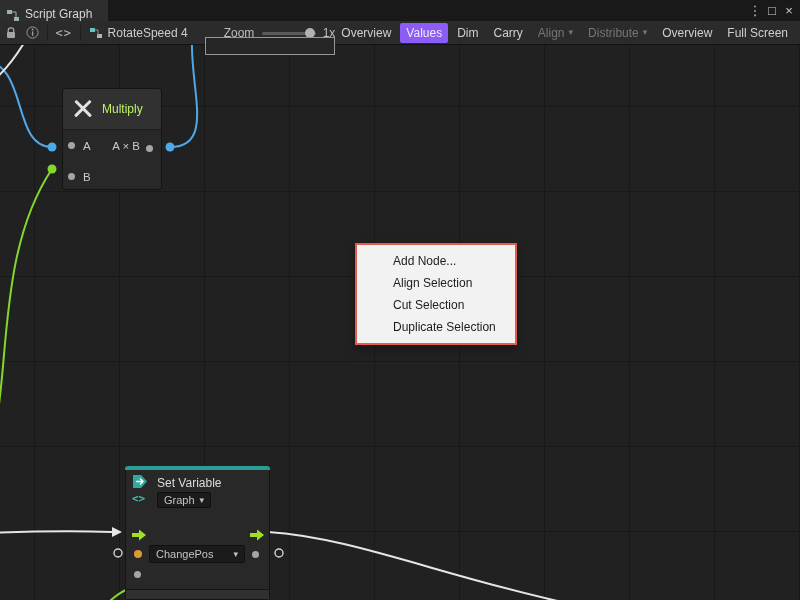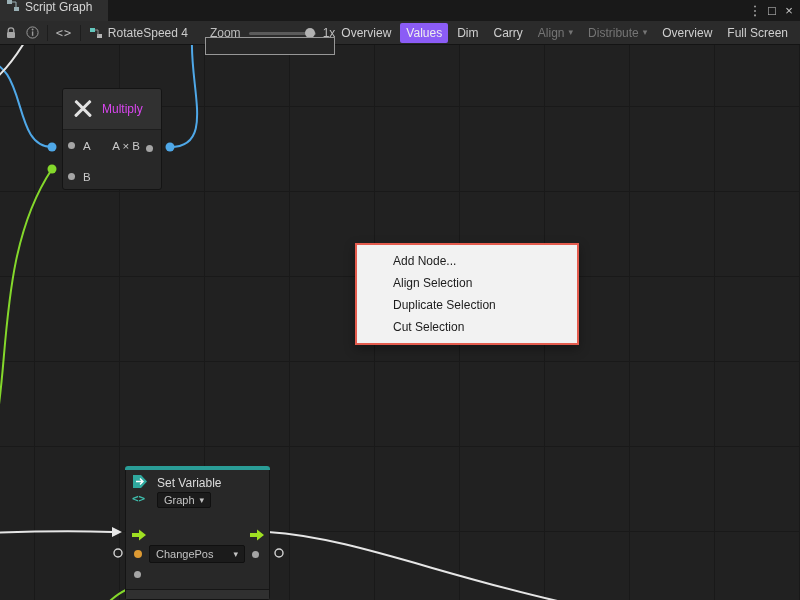--- a/index.html
+++ b/index.html
@@ -2,35 +2,35 @@
 <html style="--wire-blue: #4fa8e8; --wire-green: #84d82b; --flow-green: #9fe022; --port-orange: #dd9a33; --teal-accent: #2a9d97; --menu-border: #e45c4e; --menu-bg: #f2f2f2;"><head>
 <meta charset="utf-8">
 <style>
   html,body{margin:0;padding:0;background:#000;}
   .window{position:relative;width:800px;height:600px;overflow:hidden;
     font-family:"Liberation Sans",sans-serif;background:#212121;user-select:none;}
 
   
   .titlebar{position:absolute;left:0;top:0;width:800px;height:21px;background:#191919;
     display:flex;align-items:center;font-size:12px;color:#d6d6d6;z-index:6;}
-  .tab{height:21px;display:flex;align-items:flex-start;gap:6px;background:#2e2e2e;
+  .tab{height:21px;display:flex;align-items:flex-end;gap:6px;background:#2e2e2e;
     padding:0 16px 0 7px;cursor:default;}
   .win-controls{margin-left:auto;display:flex;align-items:center;gap:1px;padding-right:3px;
     color:#c9c9c9;font-size:13px;}
   .win-controls span{width:16px;text-align:center;line-height:20px;cursor:default;}
 
   
   .toolbar{position:absolute;left:0;top:21px;width:800px;height:24px;background:#2b2b2b;
     border-bottom:1px solid #141414;display:flex;align-items:center;padding:0 6px;
     box-sizing:border-box;font-size:12px;color:#c4c4c4;white-space:nowrap;overflow:hidden;z-index:4;}
   .tb-sep{width:1px;height:16px;background:#1d1d1d;margin:0 8px;}
   .tb-icon{display:inline-flex;align-items:center;justify-content:center;}
   .code-glyph{font-family:"DejaVu Sans Mono",monospace;font-size:12px;color:#b5b5b5;letter-spacing:1px;}
   .graph-name{margin:0 0 0 5px;color:#cccccc;}
-  .zoom-label{margin-left:22px;margin-right:8px;color:#bdbdbd;}
+  .zoom-label{margin-left:36px;margin-right:8px;color:#bdbdbd;}
   .slider{position:relative;width:95px;height:14px;}
   .slider .track{position:absolute;left:0;right:0;top:6px;height:3px;background:#5b5b5b;border-radius:2px;}
   .slider .knob{position:absolute;right:1px;top:2px;width:10px;height:10px;border-radius:50%;background:#b2b2b2;}
   .zoom-value{margin-left:7px;color:#bdbdbd;}
   .tb-buttons{margin-left:auto;display:flex;align-items:center;gap:3px;}
   .tb-btn{background:none;border:none;font:inherit;color:#cfcfcf;padding:3px 6px;border-radius:2px;
     display:inline-flex;align-items:center;gap:4px;cursor:default;}
   .tb-btn.selected{background:#8b5cf6;color:#eeeeee;}
   .tb-btn.disabled{color:#757575;}
   .caret{font-size:9px;line-height:1;}
@@ -57,21 +57,21 @@
   .pdot{display:inline-block;width:7px;height:7px;border-radius:50%;background:#a5a5a5;}
   .pdot.orange{background:var(--port-orange,#dd9a33);}
 
   
   .mul .hdr{height:40px;padding-left:10px;gap:9px;border-bottom:1px solid #1d1d1d;}
   .x-icon{position:relative;width:20px;height:20px;flex:0 0 20px;}
   .x-icon::before,.x-icon::after{content:"";position:absolute;left:-1px;top:8px;width:22px;height:3.4px;
     background:#e2e2e2;border-radius:1px;}
   .x-icon::before{transform:rotate(45deg);}
   .x-icon::after{transform:rotate(-45deg);}
-  .node-title{font-size:12px;color:#d946ef;}
+  .node-title{font-size:12px;color:#bef264;}
   .mul-row{height:31px;display:flex;align-items:center;padding:0 8px 0 5px;font-size:11.5px;color:#c9c9c9;}
   .mul-row .lbl{margin-left:8px;}
   .mul-row .right{margin-left:auto;display:flex;align-items:flex-end;gap:6px;}
 
   
   .setvar{overflow:visible;}
   .teal-bar{position:absolute;left:-1px;top:-1px;right:-1px;height:4px;
     background:var(--teal-accent,#2a9d97);border-radius:3px 3px 0 0;}
   .sv-title{position:absolute;left:31px;top:9px;font-size:12px;color:#dcdcdc;}
   .sv-icon{position:absolute;left:6px;top:7px;}
@@ -89,21 +89,21 @@
   .sv-outdot{position:absolute;left:126px;top:84px;}
   .sv-belowdot{position:absolute;left:8px;top:104px;}
   .node-footer{position:absolute;left:0;right:0;bottom:0;height:9px;background:#303030;
     border-top:1px solid #161616;}
 
   
   .float-box{position:absolute;left:205px;top:37px;width:130px;height:18px;background:#262626;
     border:1px solid #979797;box-sizing:border-box;z-index:5;}
 
   
-  .ctx-menu{position:absolute;left:355px;top:198px;width:224px;background:var(--menu-bg,#f2f2f2);
+  .ctx-menu{position:absolute;left:355px;top:198px;width:162px;background:var(--menu-bg,#f2f2f2);
     border:2px solid var(--menu-border,#e45c4e);box-sizing:border-box;z-index:10;
     padding:5px 0;box-shadow:0 4px 10px rgba(0,0,0,.35);}
   .ctx-item{height:22px;line-height:22px;padding-left:36px;font-size:12px;color:#1c1c1c;cursor:default;}
 </style>
 </head>
 <body>
 
 <div class="window">
 
   <div class="titlebar">
@@ -244,20 +244,20 @@
       </span>
       <span class="pdot sv-outdot"></span>
       <span class="pdot sv-belowdot"></span>
 
       <div class="node-footer"></div>
     </div>
 
     <div class="ctx-menu">
       <div class="ctx-item">Add Node...</div>
       <div class="ctx-item">Align Selection</div>
+      <div class="ctx-item">Cut Selection</div>
       <div class="ctx-item">Duplicate Selection</div>
-      <div class="ctx-item">Cut Selection</div>
     </div>
   </div>
 
   <div class="float-box"></div>
 
 </div>
 
 </body></html>

